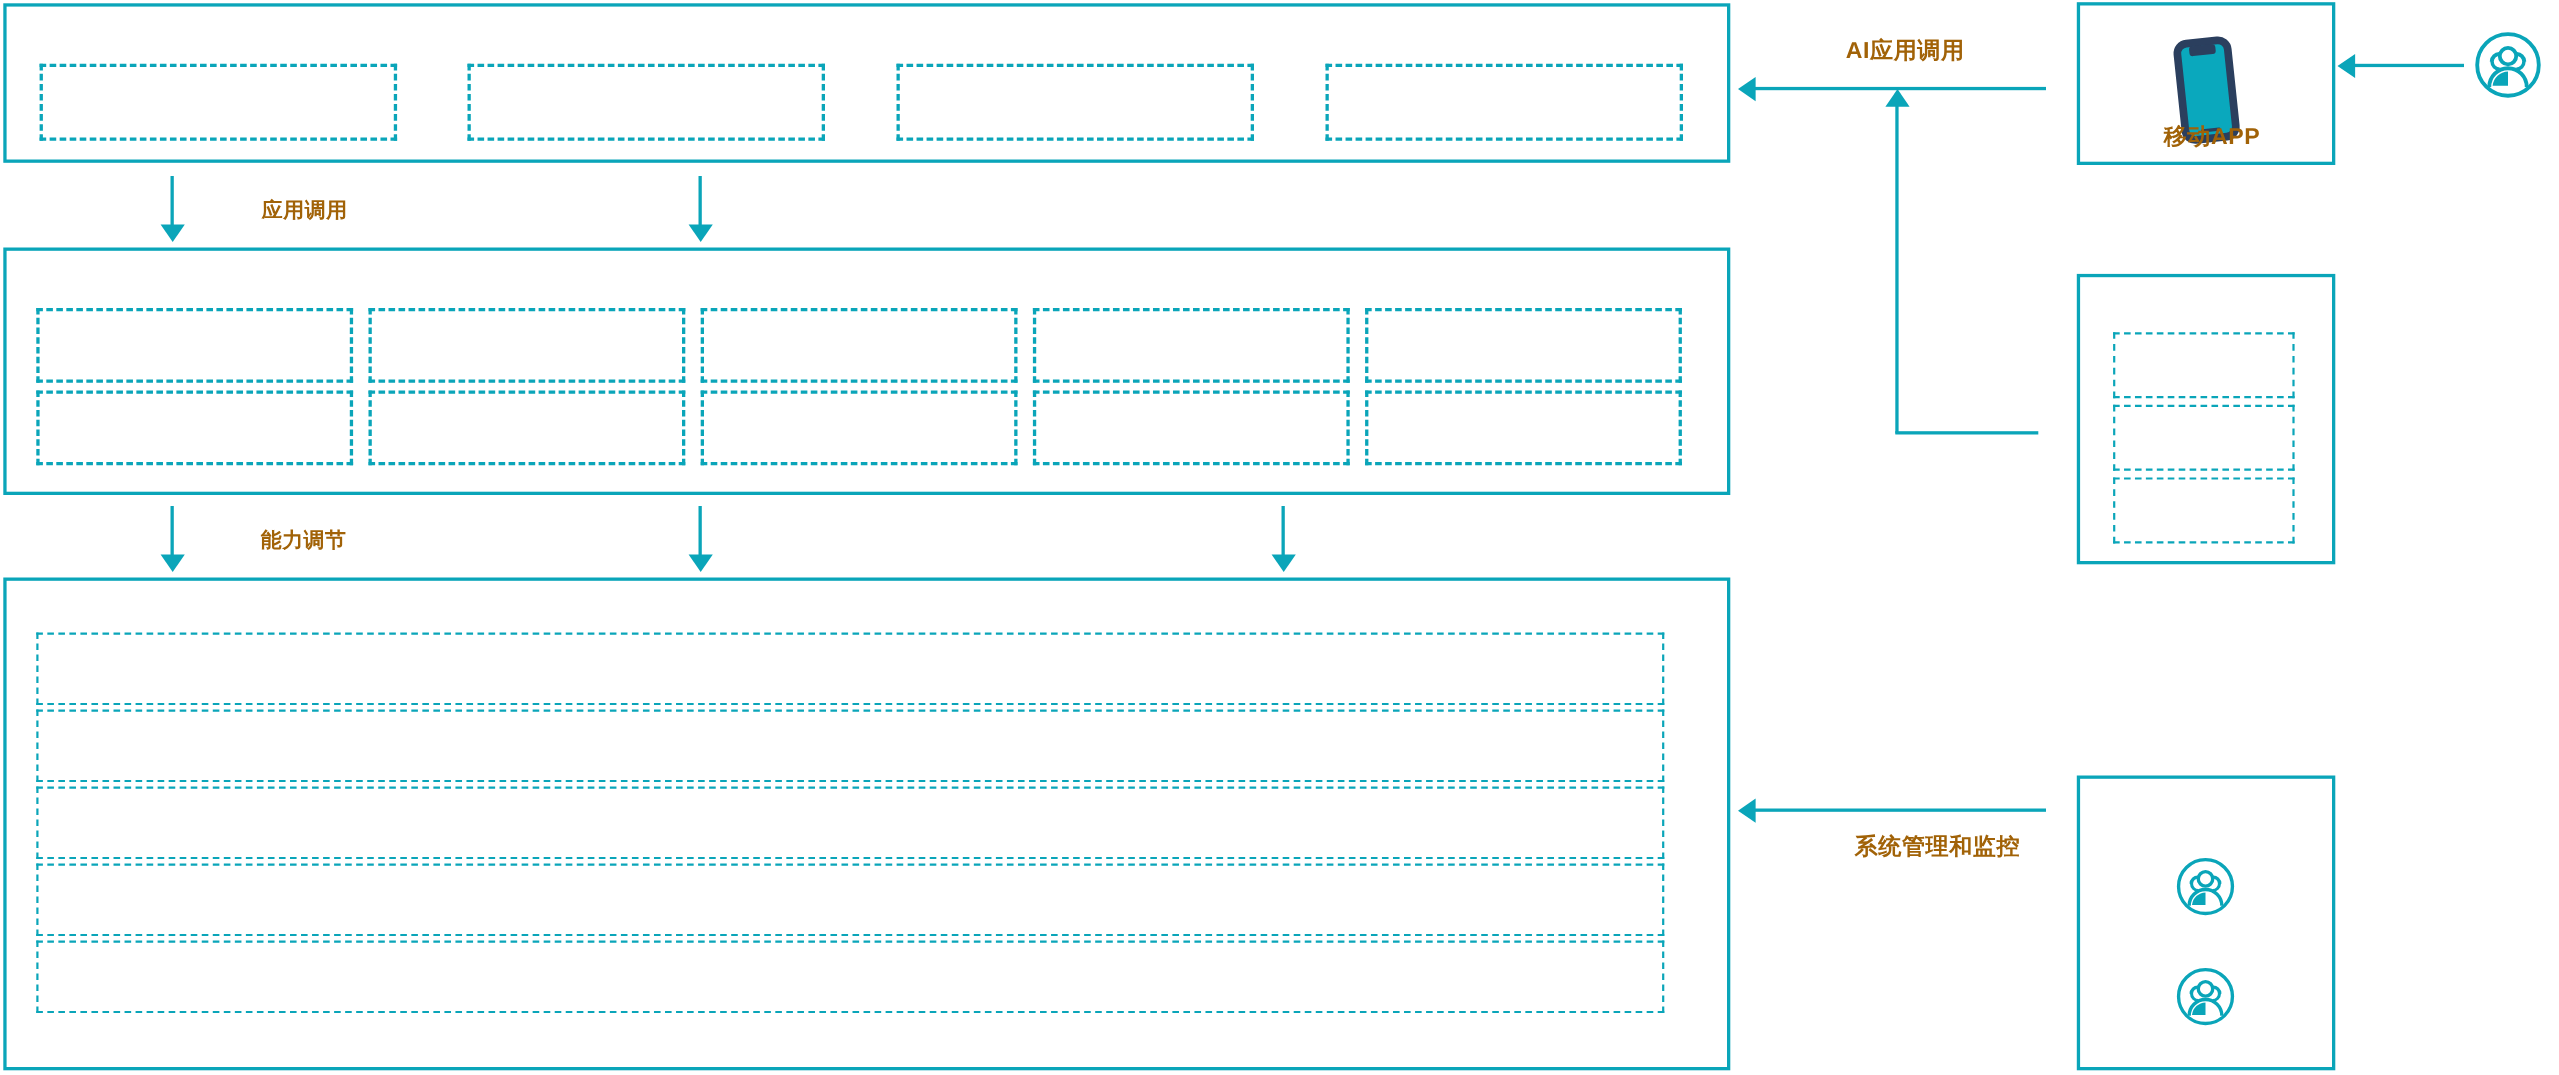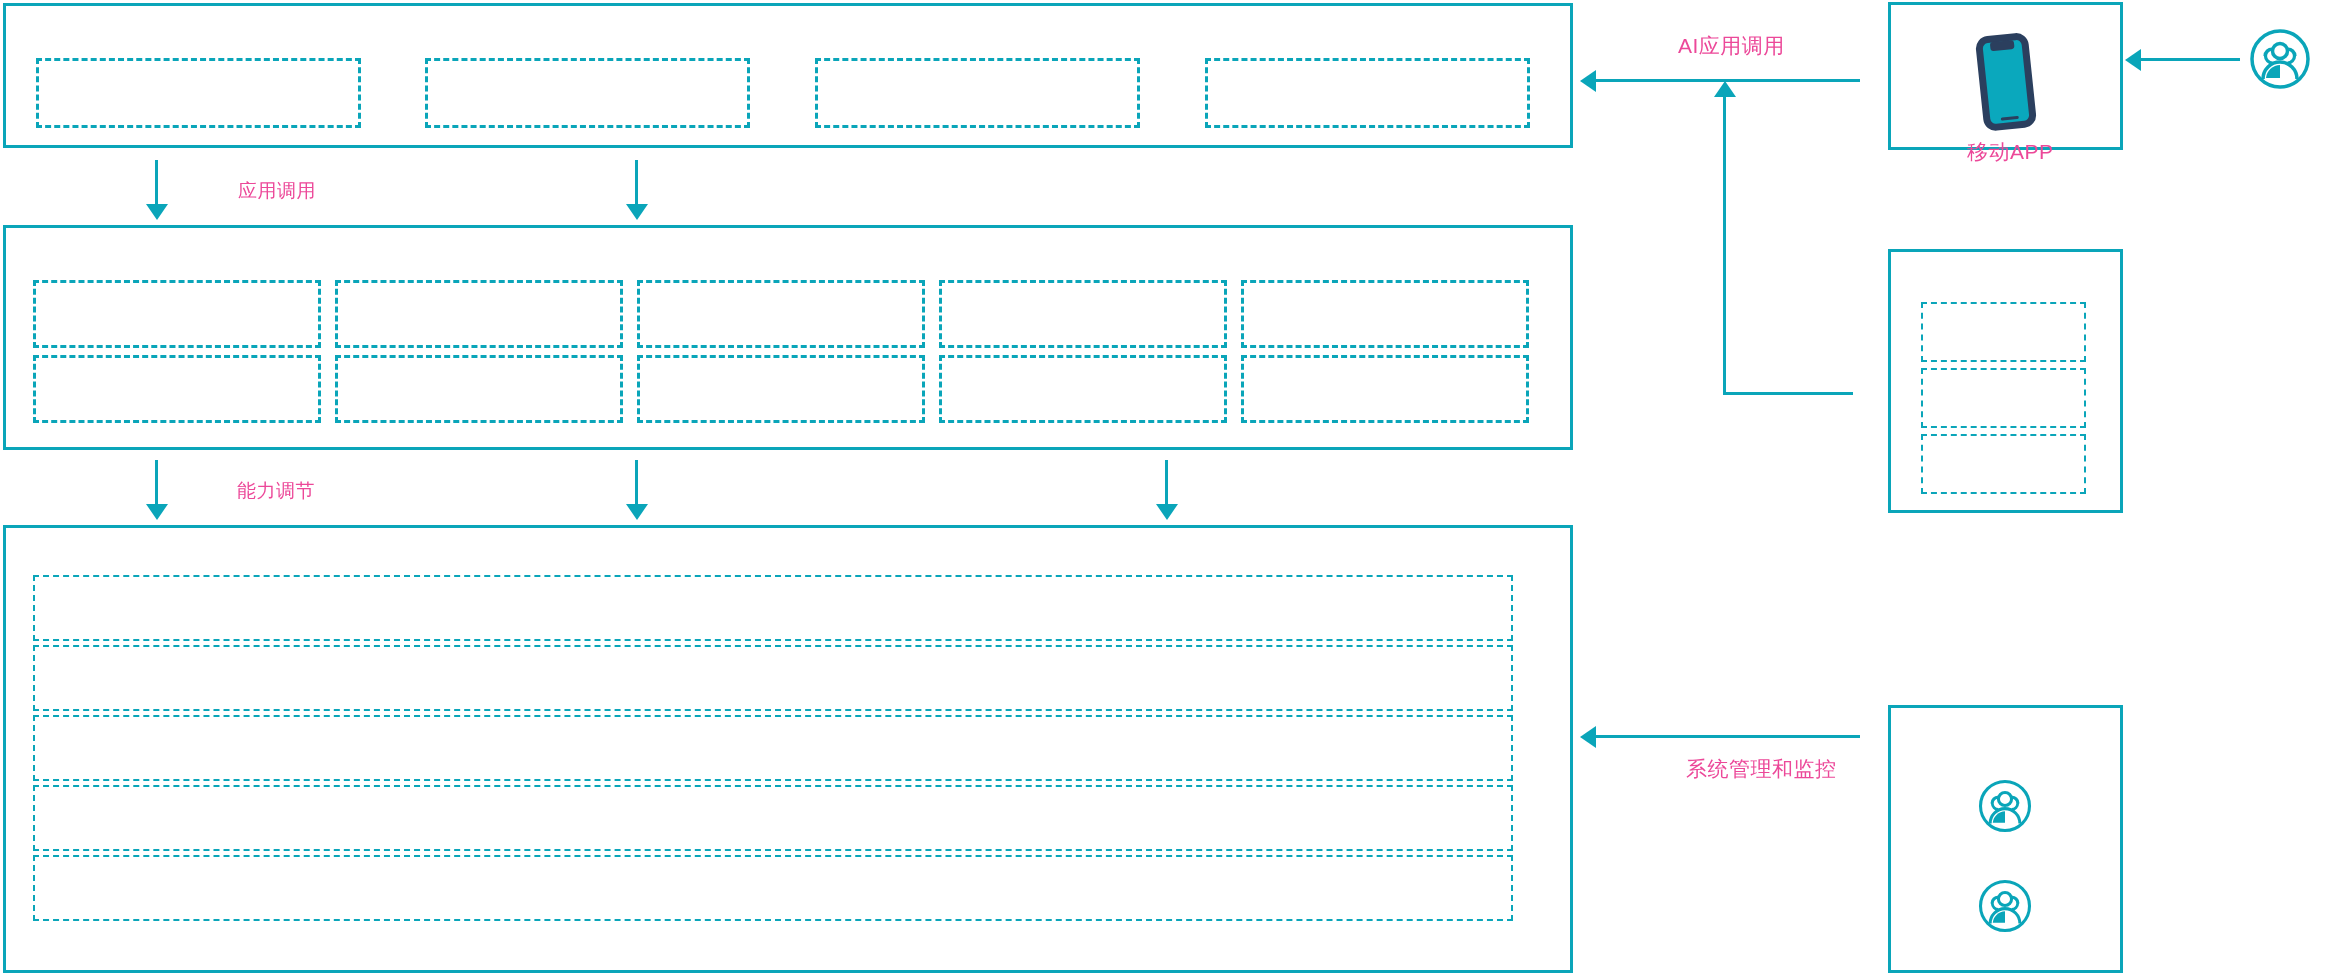--- a/index.html
+++ b/index.html
@@ -26,23 +26,23 @@
   .dashbox {
     position: absolute;
     border: 3px dashed #0aa5b9;
     background: #ffffff;
   }
   .dashbox.thin { border-width: 2px; }
 
   
   .label {
     position: absolute;
-    color: #ec4899;
+    color: #a16207;
     font-size: 19px;
-    font-weight: normal;
+    font-weight: bold;
     white-space: nowrap;
     letter-spacing: .5px;
   }
   .label.big { font-size: 21px; }
 
   
   .arrow-down {
     position: absolute;
     width: 3px;
     background: #0aa5b9;
@@ -192,21 +192,21 @@
 
   <div class="icon" style="left:1955px; top:30px;">
     <svg width="100" height="105" viewBox="0 0 100 105">
       <g transform="rotate(-6 50 52)">
         <rect x="28" y="8" width="46" height="88" rx="9" ry="9" fill="#0aa8bd" stroke="#2b3f5e" stroke-width="7"></rect>
         <path d="M42 11 h18 a3 3 0 0 1 3 3 v3 a3 3 0 0 1 -3 3 h-18 a3 3 0 0 1 -3 -3 v-3 a3 3 0 0 1 3 -3 z" fill="#2b3f5e"></path>
         <rect x="42" y="87" width="18" height="3" rx="1.5" fill="#2b3f5e"></rect>
       </g>
     </svg>
   </div>
-  <div class="label big" style="left:1967px; top:110px;margin-top:28px;">移动APP</div>
+  <div class="label big" style="left:1967px; top:110px;">移动APP</div>
 
   <div class="panel" style="left:1888px; top:249px; width:235px; height:264px;"></div>
 
   <div class="dashbox thin" style="left:1921px; top:302px; width:165px; height:60px;">
     <span></span>
   </div>
   <div class="dashbox thin" style="left:1921px; top:368px; width:165px; height:60px;">
     <span></span>
   </div>
   <div class="dashbox thin" style="left:1921px; top:434px; width:165px; height:60px;">

